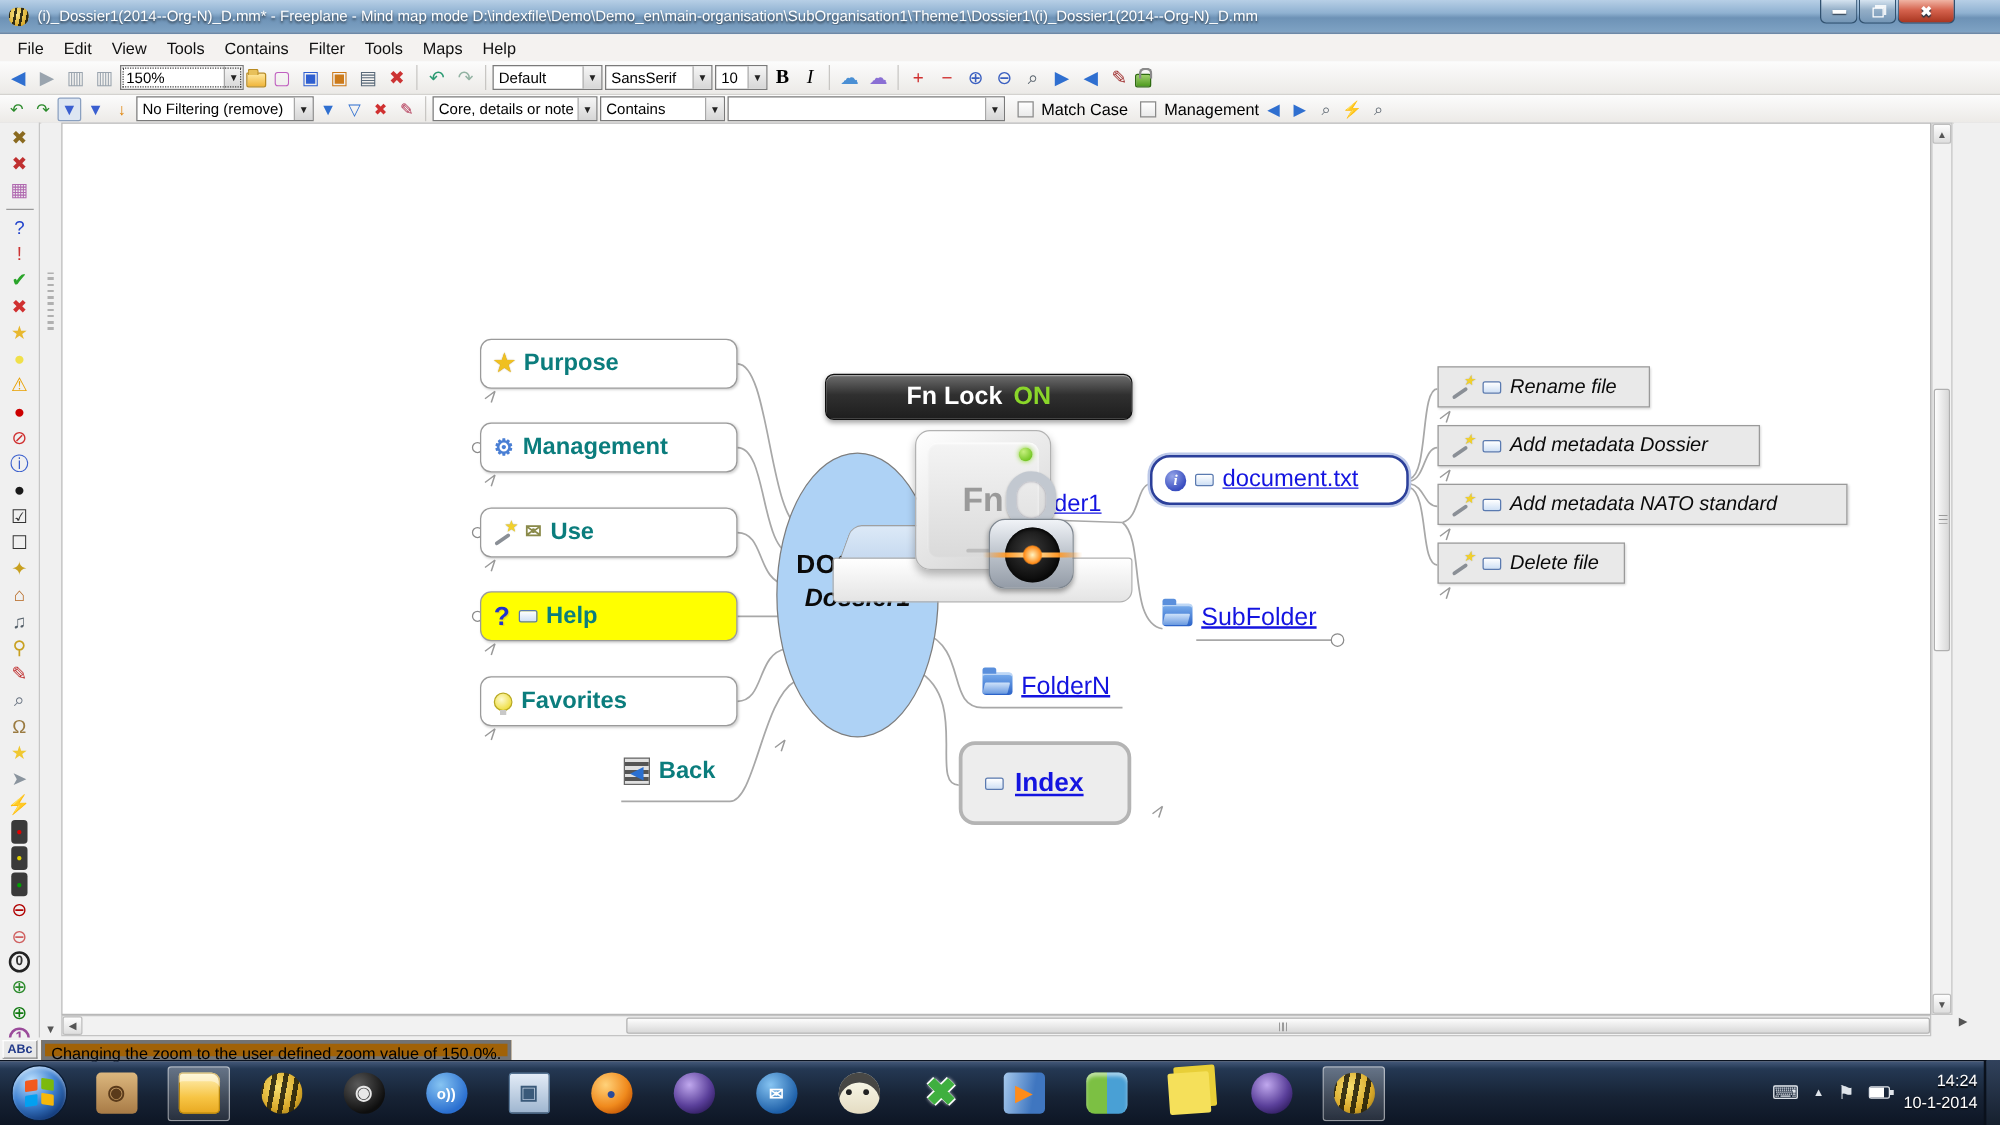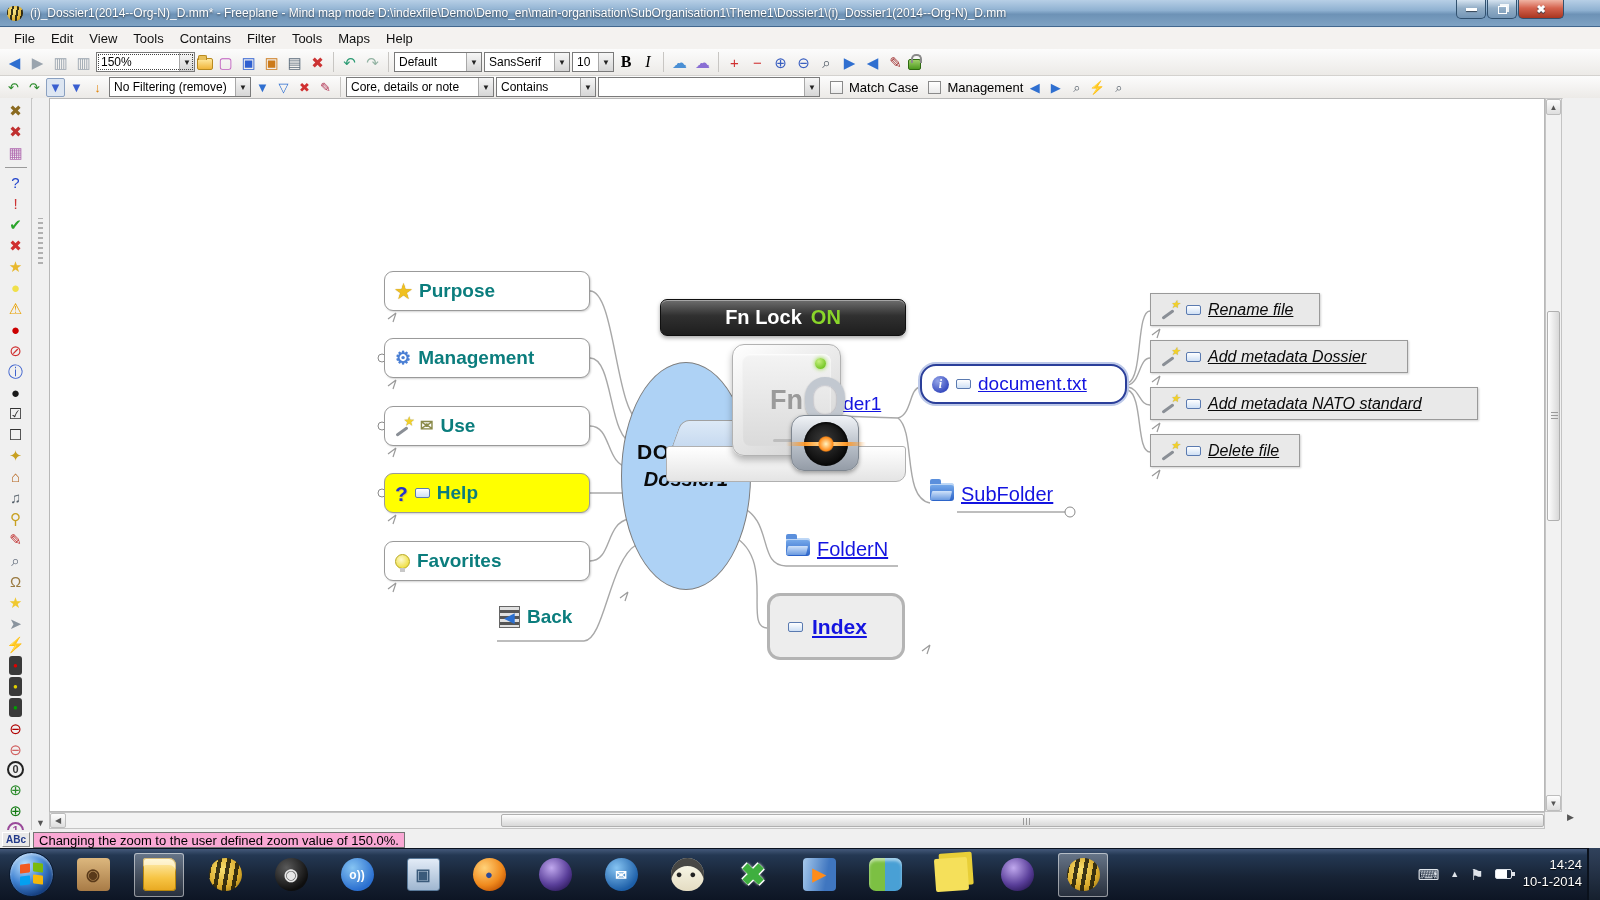--- a/index.html
+++ b/index.html
@@ -80,21 +80,21 @@
   .ellipse { position:absolute; left:621px; top:362px; width:130px; height:228px; border-radius:50%;
     background:#aed2f5; border:1px solid #7d7d7d; z-index:3; }
   .root-label { position:absolute; left:622px; top:440px; width:128px; text-align:center; z-index:4; color:#0a0a0a; }
   .root-label .l1 { font-size:21px; font-weight:bold; letter-spacing:.5px; }
   .root-label .l2 { font-size:20px; font-weight:bold; font-style:italic; margin-top:4px; }
 
   .bubble { position:absolute; display:flex; align-items:center; gap:7px; padding:0 10px;
     background:#fff; border:1px solid #9a9a9a; border-radius:9px; box-shadow:1px 1px 2px rgba(0,0,0,.18); z-index:5; }
   .left-node { left:384px; width:206px; height:40px; font-weight:bold; color:#0b7d7d; font-size:19px; }
   .help-node { background:#ffff00; }
-  .gray-bubble { left:1150px; height:33px; background:#e9e9e9; font-style:italic; font-size:16px; color:#0a0a0a; border-radius:0;text-decoration:underline; }
+  .gray-bubble { left:1150px; height:33px; background:#e9e9e9; font-style:italic; font-size:16px; color:#0a0a0a; border-radius:0; }
   .link { color:#1414e0; text-decoration:underline; }
   .plain-node { position:absolute; display:flex; gap:7px; z-index:5; font-size:19px; }
 
   .star-ico { color:#f0c020; font-size:19px; text-shadow:0 0 1px #a07810; line-height:1; }
   .gear-ico { color:#4a7fd4; font-size:18px; line-height:1; }
   .bulb-ico { width:15px; height:15px; border-radius:50%; border:1px solid #b8a820;
     background:radial-gradient(circle at 40% 35%, #fdfad0, #f0e04a 70%); position:relative; }
   .bulb-ico::after { content:""; position:absolute; left:4px; bottom:-4px; width:5px; height:4px; background:#c8c8c8; }
   .q-ico { font-size:21px; font-weight:bold; color:#2233cc; text-shadow:1px 1px 0 #e8d820; line-height:1; }
   .rect-ico { width:15px; height:10px; border:1px solid #5a7ab0; border-radius:2px;
@@ -179,21 +179,21 @@
     border:1px solid #bdbdbd; border-radius:2px; font-size:8px; color:#555; text-align:center; line-height:14px; }
   .h-thumb { position:absolute; left:451px; top:1px; width:1043px; height:13px;
     background:linear-gradient(#fdfdfd,#d8d8d8); border:1px solid #b0b0b0; border-radius:2px; }
   .h-grip { position:absolute; left:50%; top:3px; width:9px; height:7px;
     background:repeating-linear-gradient(90deg,#9a9a9a 0 1px, transparent 1px 3px); }
   .right-fill { position:absolute; left:1563px; top:98px; width:37px; bottom:70px; background:#f0f0f0; }
   .statusbar { position:absolute; left:0; right:0; top:831px; height:17px; background:#f0f0f0;
     display:flex; align-items:center; gap:3px; padding-left:2px; }
   .abc-btn { height:15px; padding:0 3px; border:1px solid; border-color:#fff #888 #888 #fff;
     background:#e8e8e8; font-size:10px; font-weight:bold; color:#223a8a; line-height:13px; }
-  .status-msg { height:16px; border:1px solid #737373; background:#f9a8d4; font-size:13px;
+  .status-msg { height:16px; border:3px solid #737373; background:#a16207; font-size:13px;
     color:#000; padding:0 5px; line-height:15px; }
 
   
   .taskbar { position:absolute; left:0; right:0; bottom:0; height:52px;
     background:linear-gradient(#44597a,#243853 12%,#172335 55%,#0d1524);
     border-top:1px solid #0a1220; display:flex; align-items:center; z-index:20; }
   .start-orb { width:45px; height:45px; border-radius:50%; margin:0 6px 0 9px; position:relative; flex:none;
     background:radial-gradient(circle at 35% 28%, #bfe2ff, #3f82d2 45%, #123a7a 78%, #0a2246);
     border:1px solid #0a1a30; box-shadow:inset 0 2px 3px rgba(255,255,255,.5); }
   .pane { position:absolute; width:10px; height:9px; border-radius:1px; opacity:.95; }
@@ -349,21 +349,21 @@
       <span class="arrow">▼</span>
     </div>
     <div class="tb-group">
 
     <span class="tb-ico" style="color: rgb(47, 111, 208);">▼</span>
         <span class="tb-ico" style="color: rgb(47, 111, 208);">▽</span>
         <span class="tb-ico" style="color: rgb(208, 48, 48);">✖</span>
         <span class="tb-ico" style="color: rgb(176, 48, 80);">✎</span>
       </div>
     <span class="tb-sep"></span>
-    <div class="combo" style="width:148px">
+    <div class="combo" style="width:132px">
       <span class="cval">Core, details or note</span>
       <span class="arrow">▼</span>
     </div>
     <div class="combo" style="width:100px">
       <span class="cval">Contains</span>
       <span class="arrow">▼</span>
     </div>
     <div class="combo" style="width:222px">
       <span class="cval"></span>
       <span class="arrow">▼</span>

